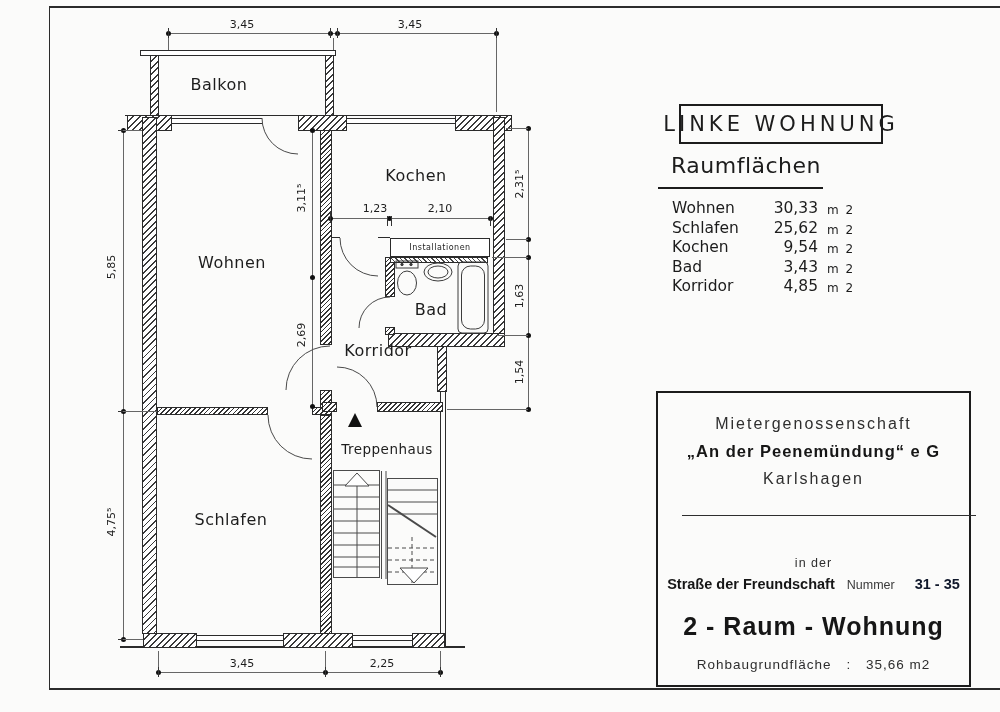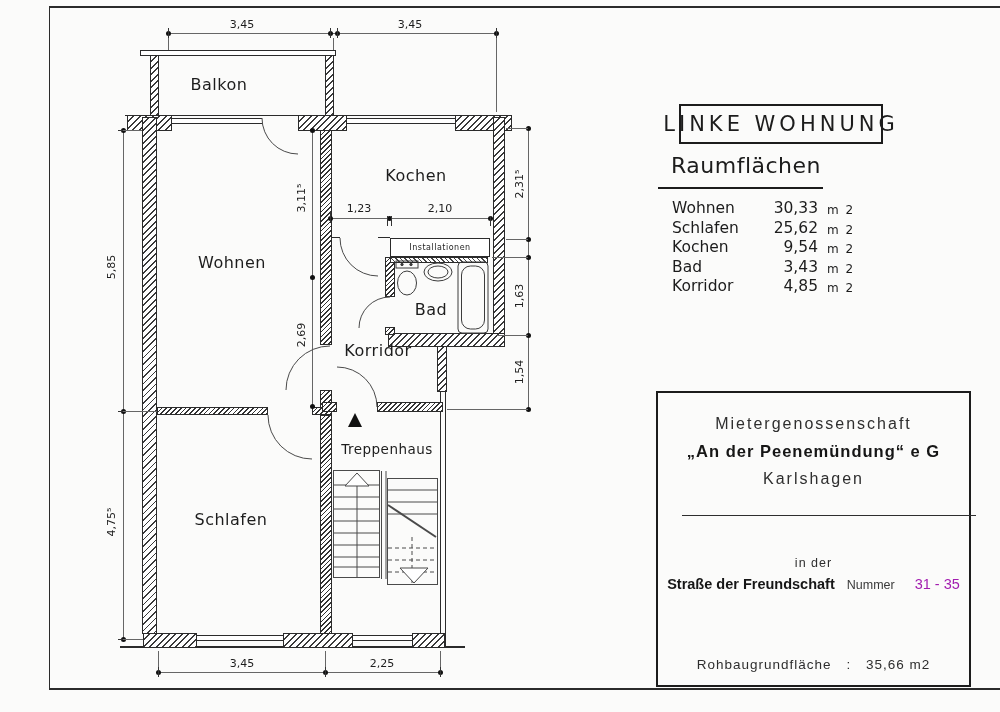--- a/index.html
+++ b/index.html
@@ -195,21 +195,21 @@
 <div class="room-label" style="left:232px;top:262px;">Wohnen</div>
 <div class="room-label" style="left:416px;top:175px;">Kochen</div>
 <div class="room-label" style="left:431px;top:309px;">Bad</div>
 <div class="room-label" style="left:378px;top:350px;">Korridor</div>
 <div class="room-label" style="left:231px;top:519px;">Schlafen</div>
 <div class="room-label" style="left:387px;top:449px;font-size:13.5px;">Treppenhaus</div>
 <div class="tiny-label" style="left:440px;top:247px;">Installationen</div>
 
 <div class="dim-label" style="left:242px;top:24px;">3,45</div>
 <div class="dim-label" style="left:410px;top:24px;">3,45</div>
-<div class="dim-label" style="left:359px;top:208px;">1,23</div>
+<div class="dim-label" style="left:375px;top:208px;">1,23</div>
 <div class="dim-label" style="left:440px;top:208px;">2,10</div>
 <div class="dim-label rot" style="left:301px;top:198px;">3,11⁵</div>
 <div class="dim-label rot" style="left:301px;top:335px;">2,69</div>
 <div class="dim-label rot" style="left:111px;top:267px;">5,85</div>
 <div class="dim-label rot" style="left:111px;top:522px;">4,75⁵</div>
 <div class="dim-label rot" style="left:519px;top:184px;">2,31⁵</div>
 <div class="dim-label rot" style="left:519px;top:296px;">1,63</div>
 <div class="dim-label rot" style="left:519px;top:372px;">1,54</div>
 <div class="dim-label" style="left:242px;top:663px;">3,45</div>
 <div class="dim-label" style="left:382px;top:663px;">2,25</div>
@@ -240,20 +240,21 @@
 
 <div class="info-box">
   <div class="ib" style="top:22px;font-size:16px;letter-spacing:2px;">Mietergenossenschaft</div>
   <div class="ib b" style="top:49px;font-size:16.5px;letter-spacing:1px;">„An  der  Peenemündung“ e G</div>
   <div class="ib" style="top:77px;font-size:16px;letter-spacing:2px;">Karlshagen</div>
   <div class="rule" style="left:24px;top:122px;width:294px;height:1.2px;background:#2e2e2e;"></div>
   <div class="ib" style="top:163px;font-size:12.5px;letter-spacing:1px;">in der</div>
   <div class="ib" style="top:183px;font-size:14.5px;">
     <span class="b" style="font-weight:bold;color:#161616;">Straße der Freundschaft</span>
     <span style="font-size:12.5px;color:#3a3a3a;margin-left:8px;">Nummer</span>
-    <span style="font-weight:normal;color:#a21caf;margin-left:16px;">31 - 35</span>
+    <span style="font-weight:bold;color:#0f172a;margin-left:16px;">31 - 35</span>
   </div>
+  <div class="ib b" style="top:219px;font-size:25px;letter-spacing:1px;">2 - Raum - Wohnung</div>
   <div class="ib" style="top:264px;font-size:13.5px;letter-spacing:1px;">
     <span>Rohbaugrundfläche</span>
     <span style="margin:0 10px;">:</span>
     <span>35,66  m2</span>
   </div>
 </div>
 
 </body></html>

